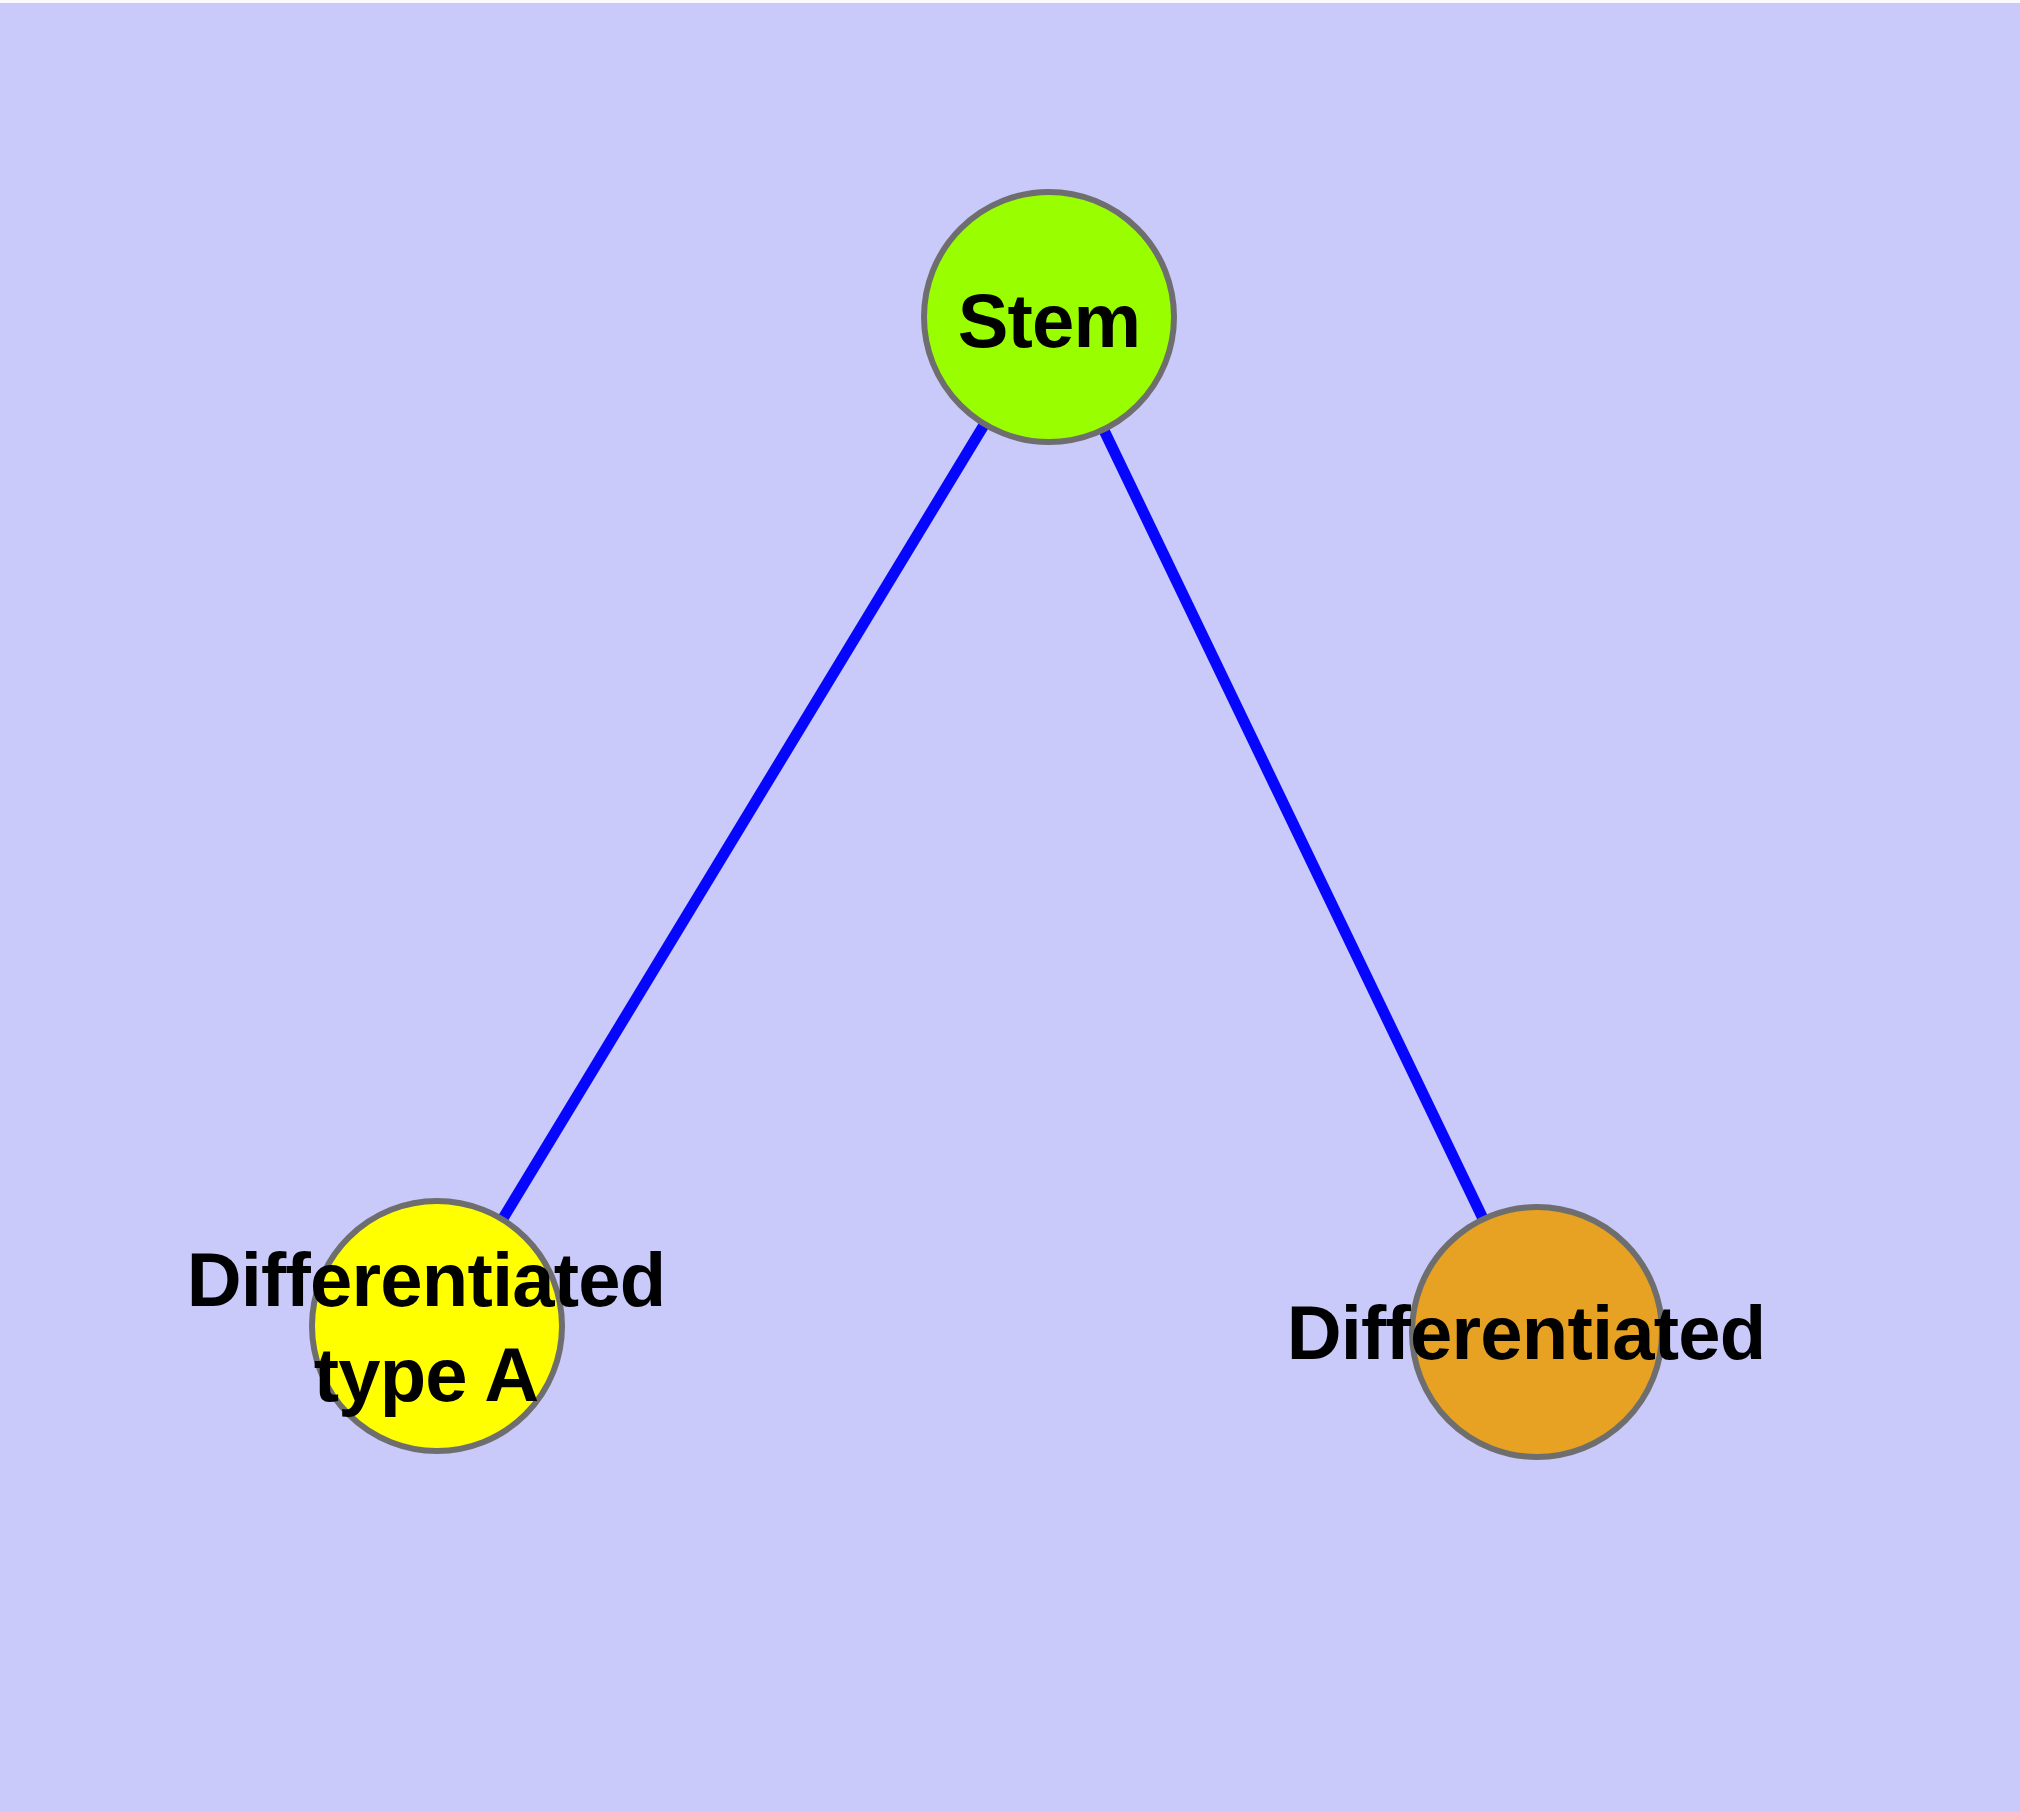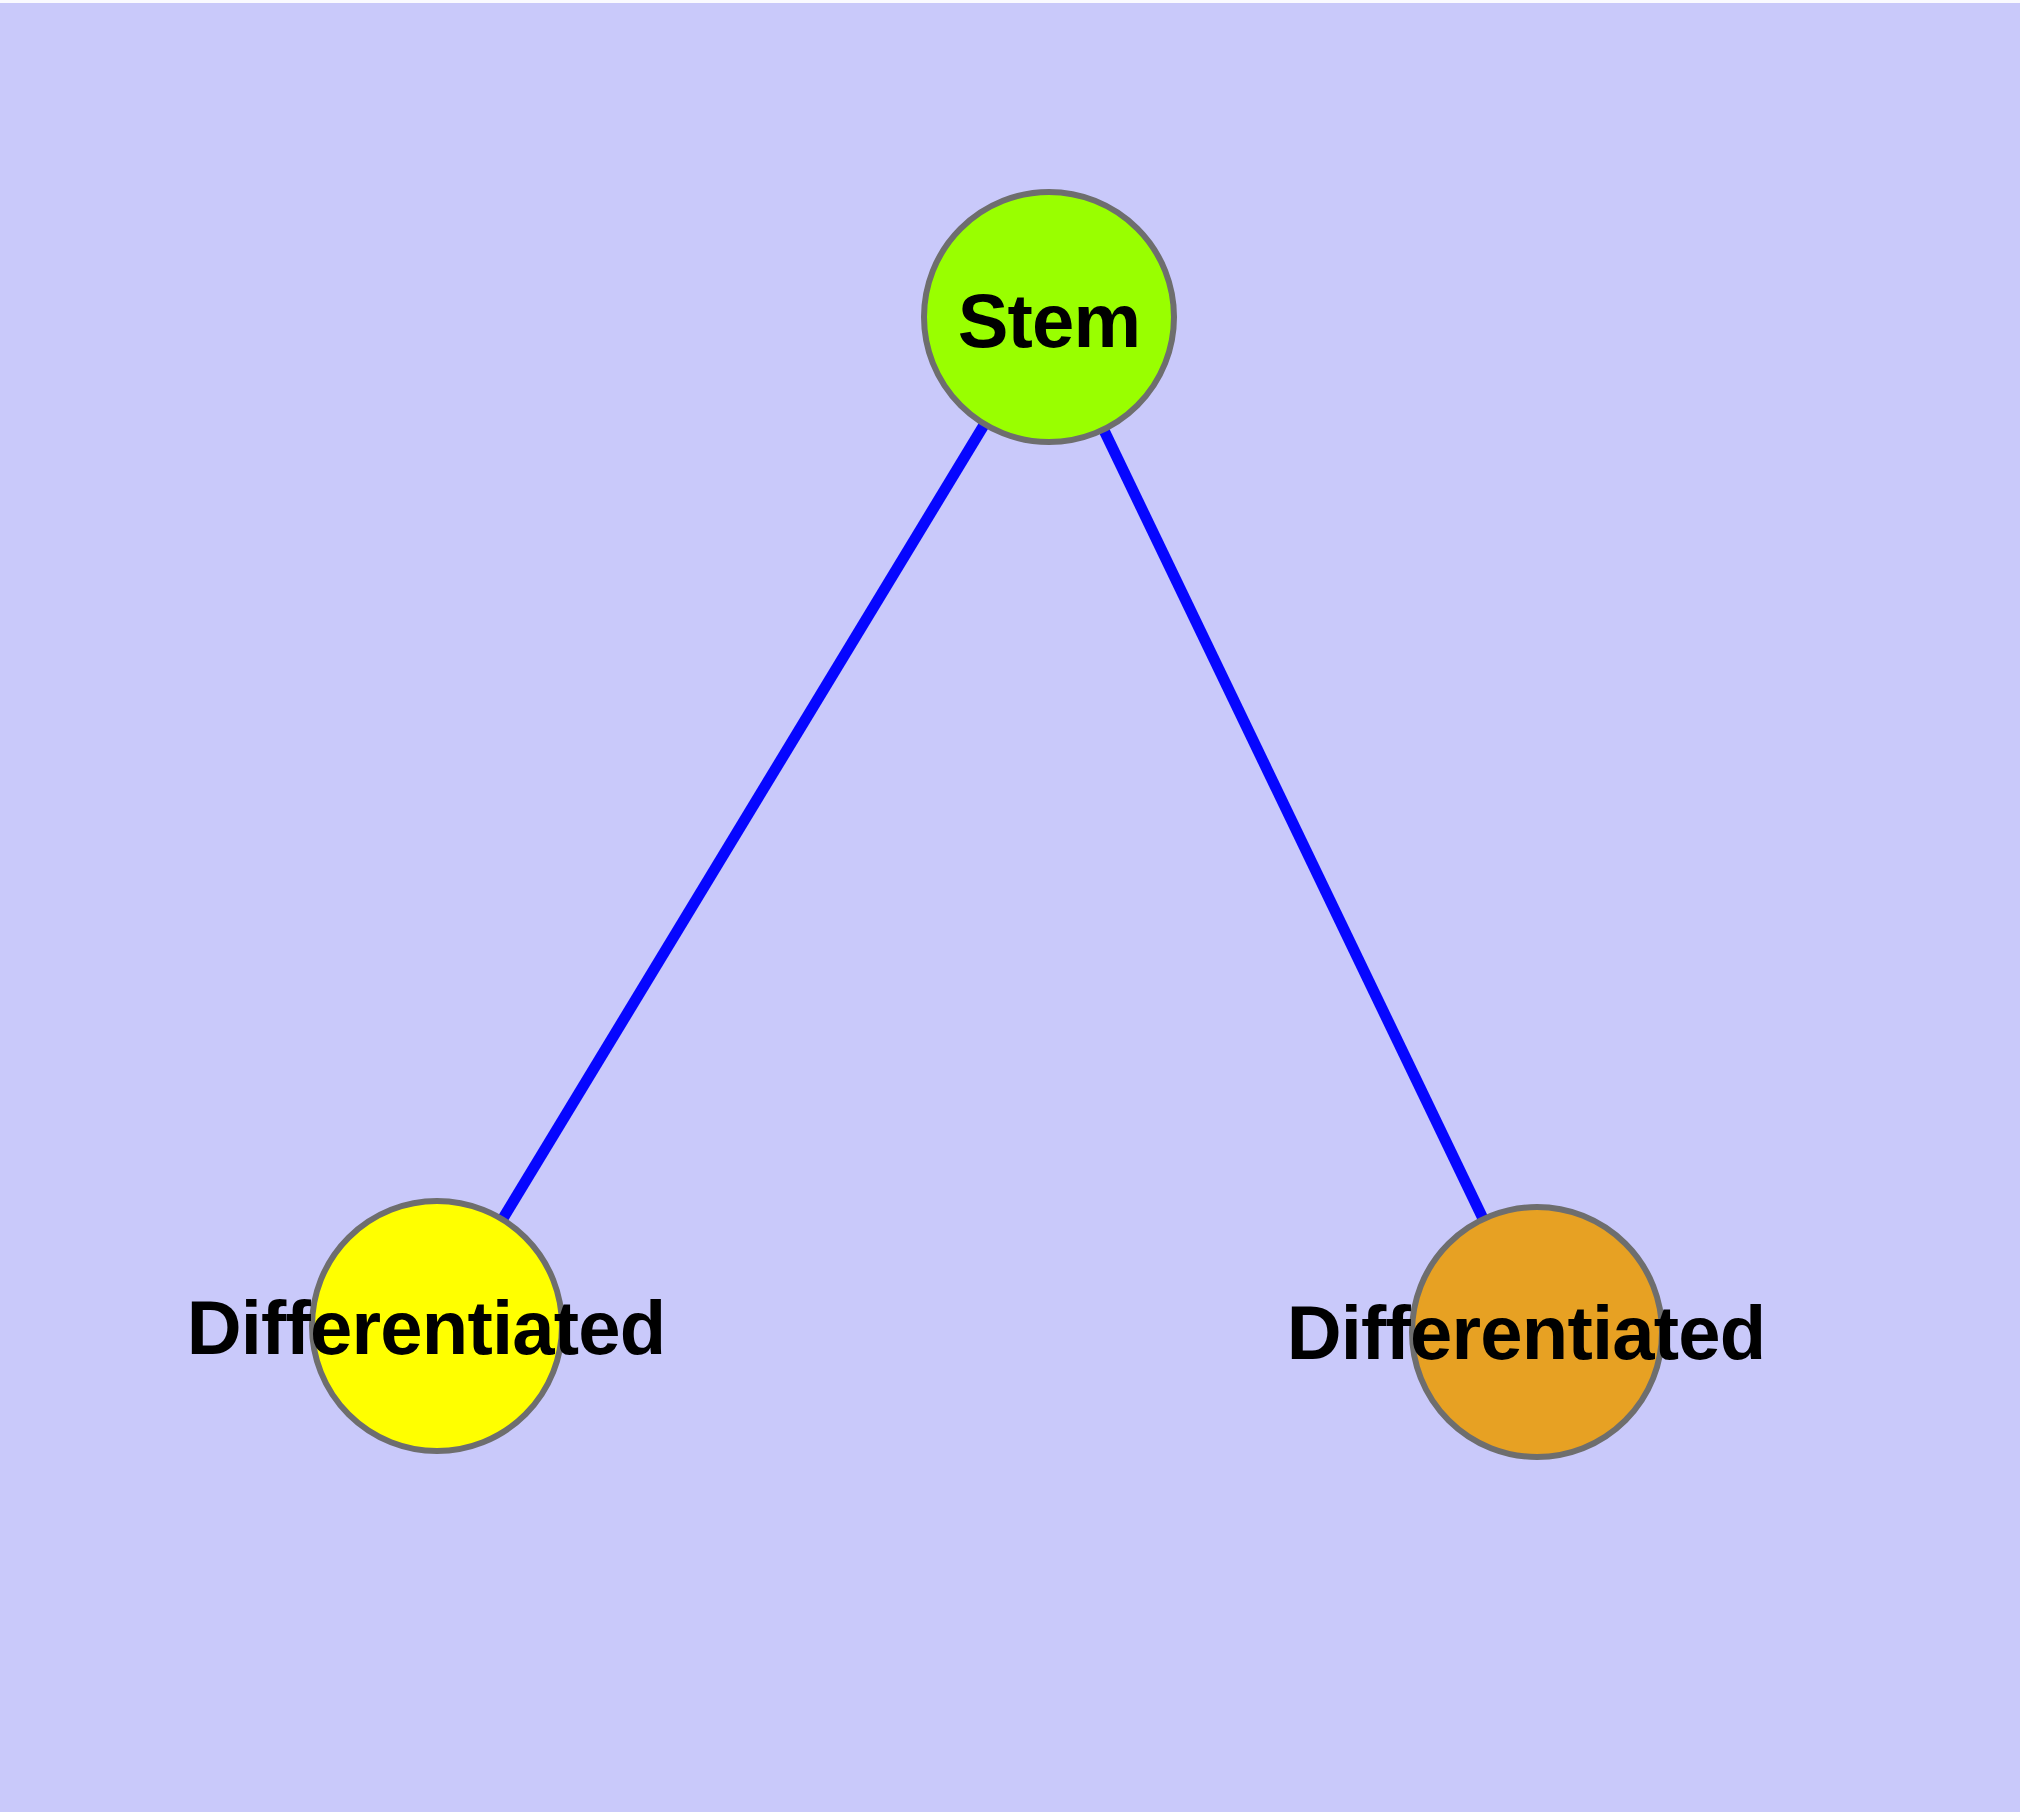--- a/index.html
+++ b/index.html
@@ -76,20 +76,21 @@
   <div class="node node-a" style="background: rgb(255, 255, 0); border-color: rgb(110, 110, 110);"></div>
 
   <div class="node node-b" style="background: rgb(231, 161, 35); border-color: rgb(110, 110, 110);"></div>
 
   <div class="node-label label-stem">
     <span>Stem</span>
   </div>
 
   <div class="node-label label-a">
     <span>Differentiated</span>
+    <span>type A</span>
   </div>
 
   <div class="node-label label-b">
     <span>Differentiated</span>
   </div>
 
 </div>
 
 
 </body></html>

